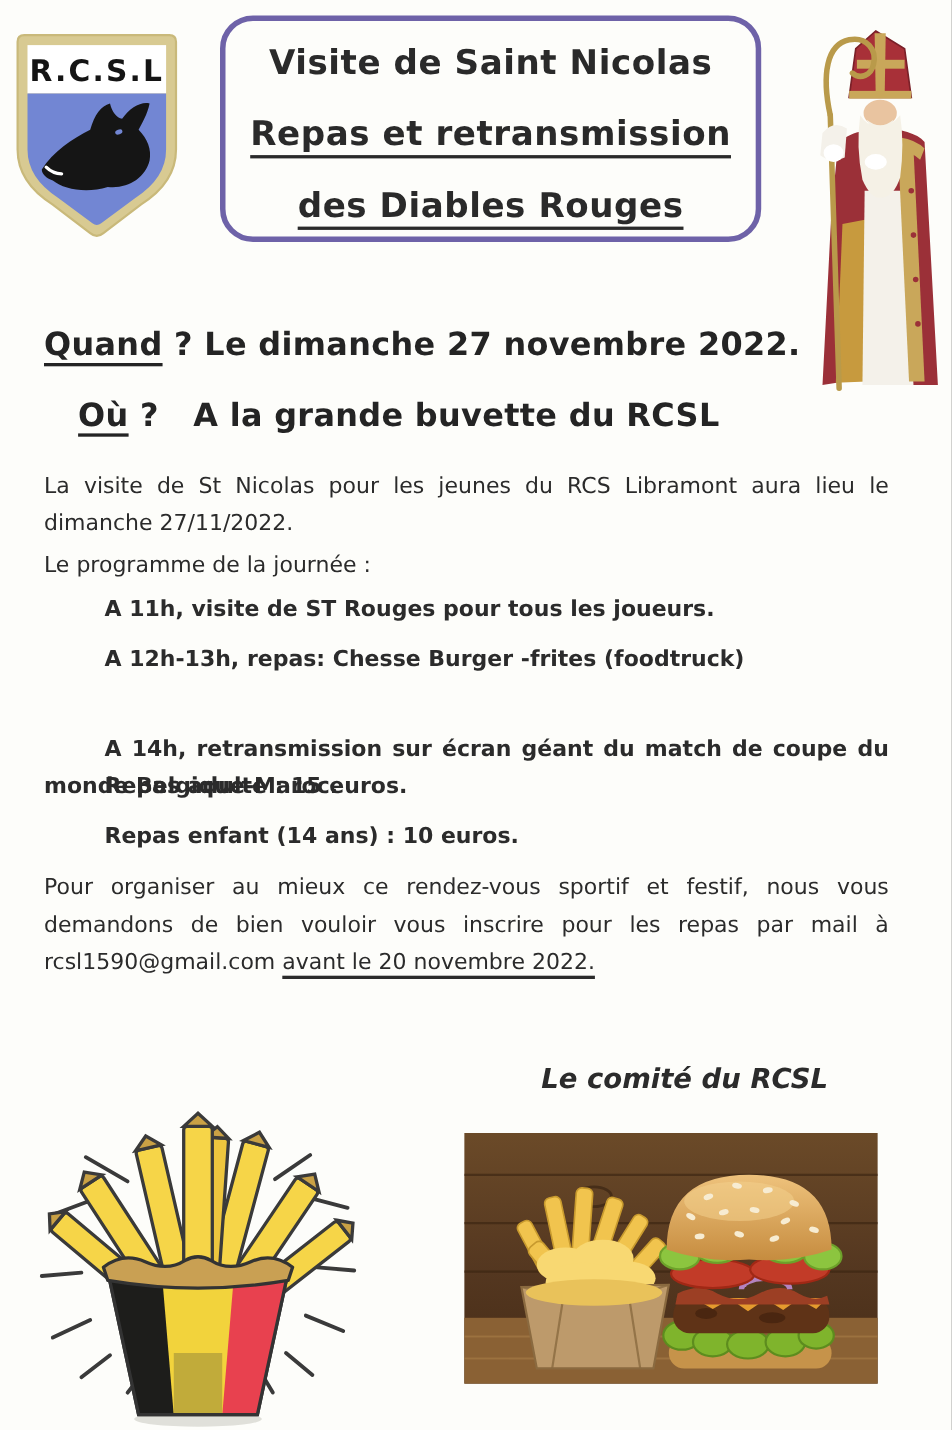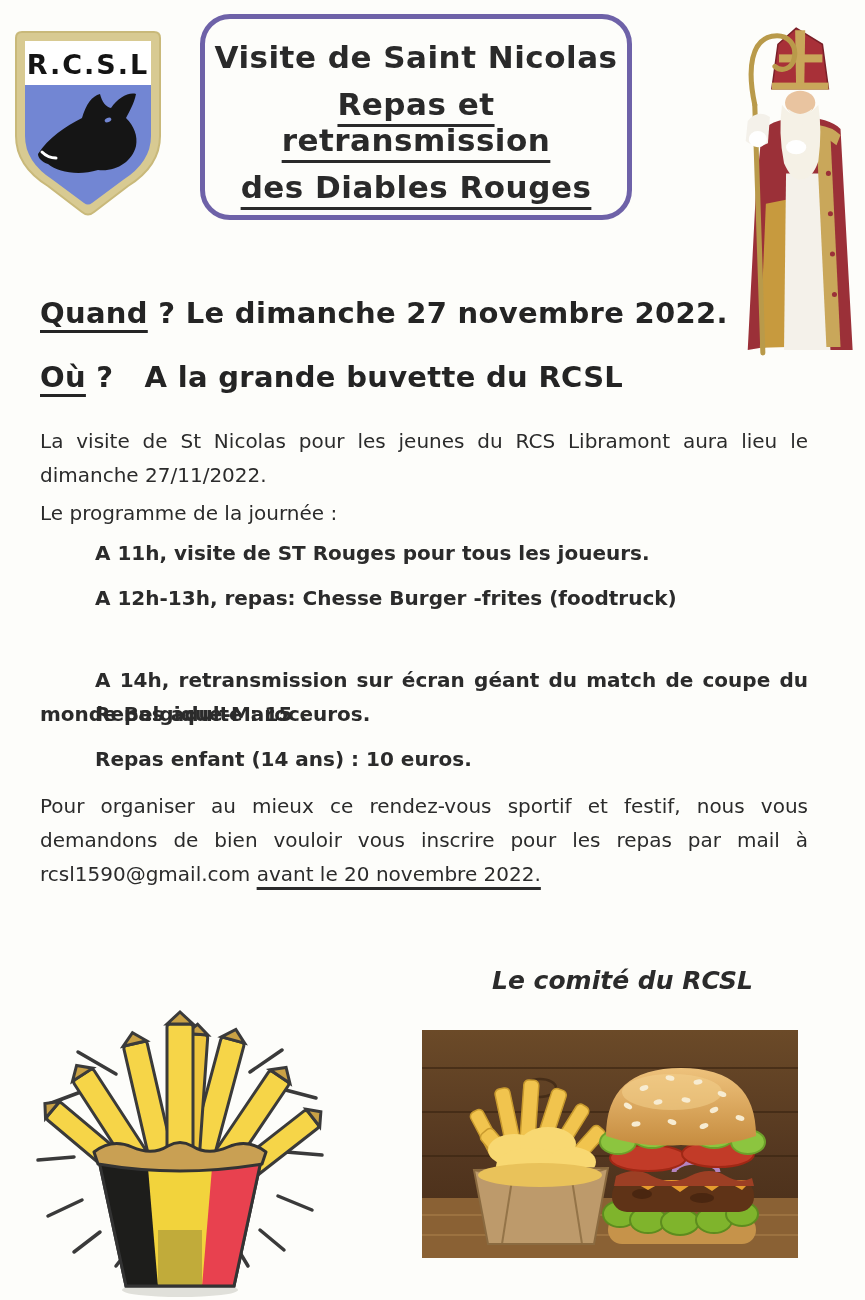--- a/index.html
+++ b/index.html
@@ -5,21 +5,21 @@
   * { margin:0; padding:0; box-sizing:border-box; }
   body { background:#888; font-family:"DejaVu Sans", sans-serif; }
   .page {
     position:relative; width:865px; height:1300px; margin:0 auto;
     background:#fdfdfa; color:#222; overflow:hidden;
   }
   
   .logo { position:absolute; left:8px; top:26px; width:160px; height:196px; }
   
   .title-box {
-    position:absolute; left:200px; top:14px; width:432px; height:206px;
+    position:absolute; left:200px; top:14px; width:492px; height:206px;
     border:5px solid #6e62a8; border-radius:30px;
     display:flex; flex-direction:column; justify-content:space-between;
     padding:20px 6px 10px; text-align:center;
     font-size:31px; font-weight:700; letter-spacing:.5px; color:#2a2a2a;
   }
   .ul { text-decoration:underline; text-decoration-thickness:3px; text-underline-offset:9px; }
   
   .stnic { position:absolute; left:698px; top:12px; width:164px; height:348px; }
   
   .h-line {
@@ -97,21 +97,21 @@
     <path d="M55,92 C47,55 52,28 72,24 C88,21 97,33 94,46 C92,56 82,60 75,54" fill="none" stroke="#b99a4a" stroke-width="5" stroke-linecap="round"></path>
     <path d="M55,92 L63,338" stroke="#b99a4a" stroke-width="5" stroke-linecap="round"></path>
 
     <path d="M48,108 Q58,96 70,104 L68,130 Q56,136 46,128 Z" fill="#f4f1ea"></path>
     <ellipse cx="58" cy="126" rx="9" ry="8" fill="#ffffff"></ellipse>
     <ellipse cx="96" cy="134" rx="10" ry="7" fill="#ffffff"></ellipse>
   </svg>
 
   <div class="h-line" style="top:296px;"><span class="u">Quand</span><span> ? Le dimanche 27 novembre 2022.</span></div>
 
-  <div class="h-line" style="top:360px;"><span class="u">Où</span><span> ?   A la grande buvette du RCSL</span></div>
+  <div class="h-line" style="top:360px;margin-left:31px;"><span class="u">Où</span><span> ?   A la grande buvette du RCSL</span></div>
 
   <div class="para" style="top:424px;">La visite de St Nicolas pour les jeunes du RCS Libramont aura lieu le dimanche 27/11/2022.</div>
 
   <div class="para" style="top:496px; font-weight:400;">Le programme de la journée :</div>
 
   <div class="item" style="top:541px;">A 11h, visite de ST Rouges pour tous les joueurs.</div>
   <div class="item" style="top:586px;">A 12h-13h, repas: Chesse Burger -frites (foodtruck)</div>
   <div class="para para-indent" style="top:629px;margin-top:34px;">A 14h, retransmission sur écran géant du match de coupe du monde Belgique-Maroc.</div>
 
   <div class="item" style="top:702px;">Repas adulte : 15 euros.</div>

